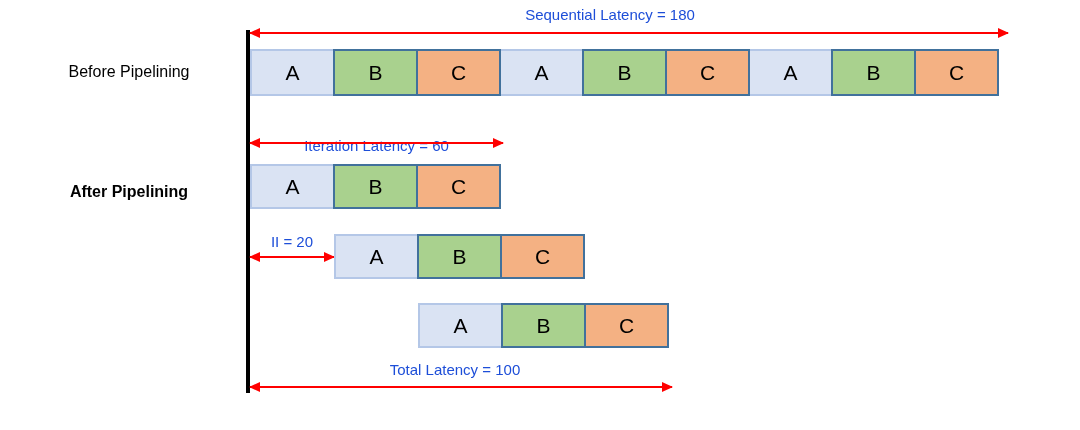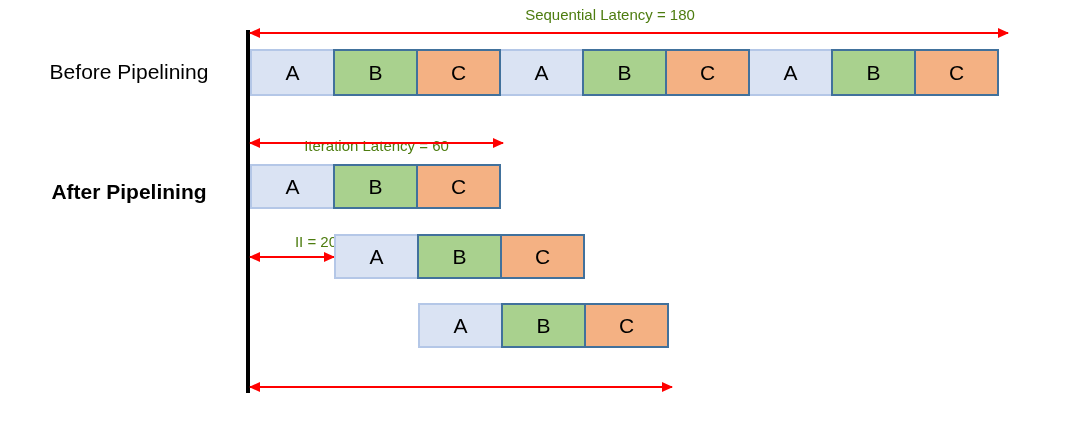--- a/index.html
+++ b/index.html
@@ -15,31 +15,31 @@
   .timeline {
     position: absolute;
     left: 246px; top: 30px;
     width: 4px; height: 363px;
     background: #000000;
   }
   .side-label {
     position: absolute;
     left: 15px; width: 228px;
     text-align: center;
-    font-size: 21px;
+    font-size: 16px;
     line-height: 26px;
     color: #000000;
     white-space: nowrap;
   }
   .ann {
     position: absolute;
     text-align: center;
     font-size: 15px;
     line-height: 19px;
-    color: #4d7c0f;
+    color: #1d4ed8;
     white-space: nowrap;
   }
   .harrow {
     position: absolute;
     height: 2px;
     background: #ff0000;
   }
   .harrow::before {
     content: "";
     position: absolute;
@@ -105,30 +105,31 @@
 
   <div class="ann" style="left: 250px; width: 253px; top: 116px; margin-top: 20px;">Iteration Latency = 60</div>
   <div class="harrow" style="left: 250px; top: 142px; width: 253px;"></div>
 
   <div class="row" style="left: 250px; top: 164px; height: 45px;">
     <div class="block a">A</div>
     <div class="block b">B</div>
     <div class="block c">C</div>
   </div>
 
-  <div class="ann" style="left: 250px; width: 84px; top: 232px; padding-left: 24px;">II = 20</div>
+  <div class="ann" style="left: 250px; width: 84px; top: 232px;">II = 20</div>
   <div class="harrow" style="left: 250px; top: 256px; width: 84px;"></div>
 
   <div class="row" style="left: 334px; top: 234px; height: 45px;">
     <div class="block a">A</div>
     <div class="block b">B</div>
     <div class="block c">C</div>
   </div>
 
   <div class="row" style="left: 418px; top: 303px; height: 45px;">
     <div class="block a">A</div>
     <div class="block b">B</div>
     <div class="block c">C</div>
   </div>
 
+  <div class="ann" style="left: 255px; width: 400px; top: 360px;">Total Latency = 100</div>
   <div class="harrow" style="left: 250px; top: 386px; width: 422px;"></div>
 
 </div>
 
 </body></html>

